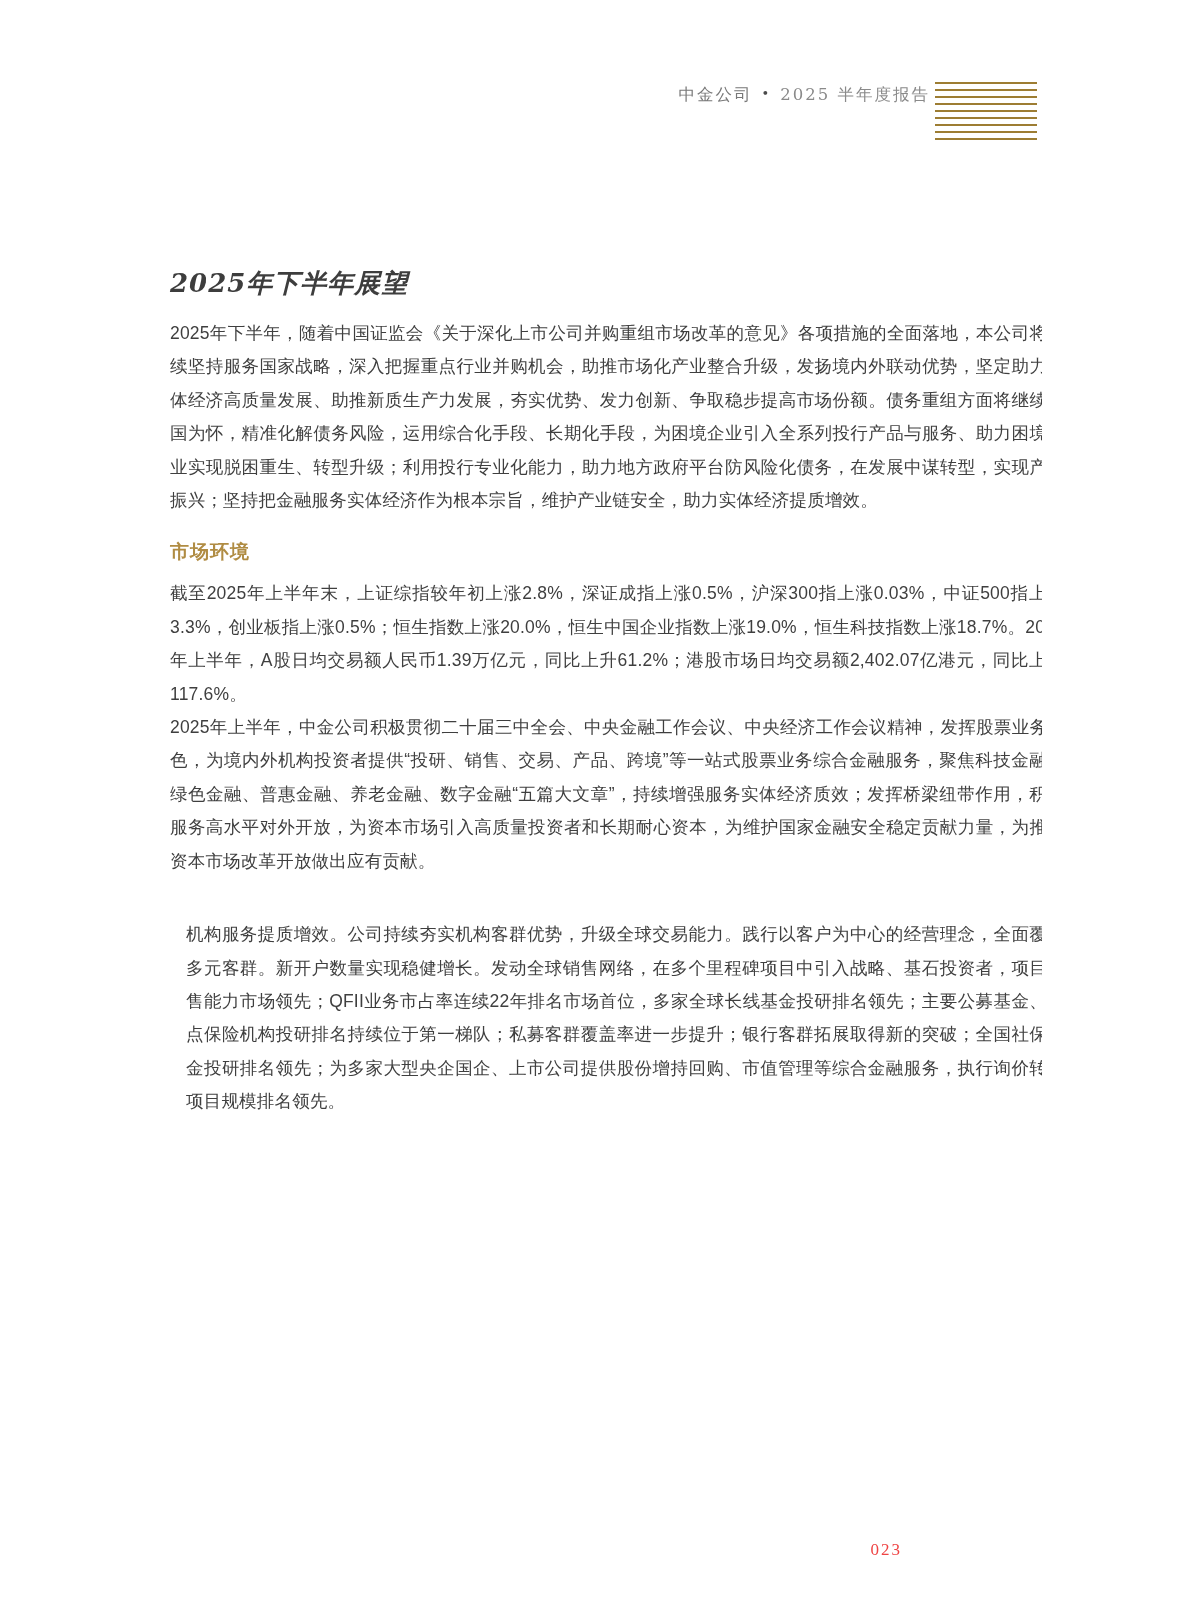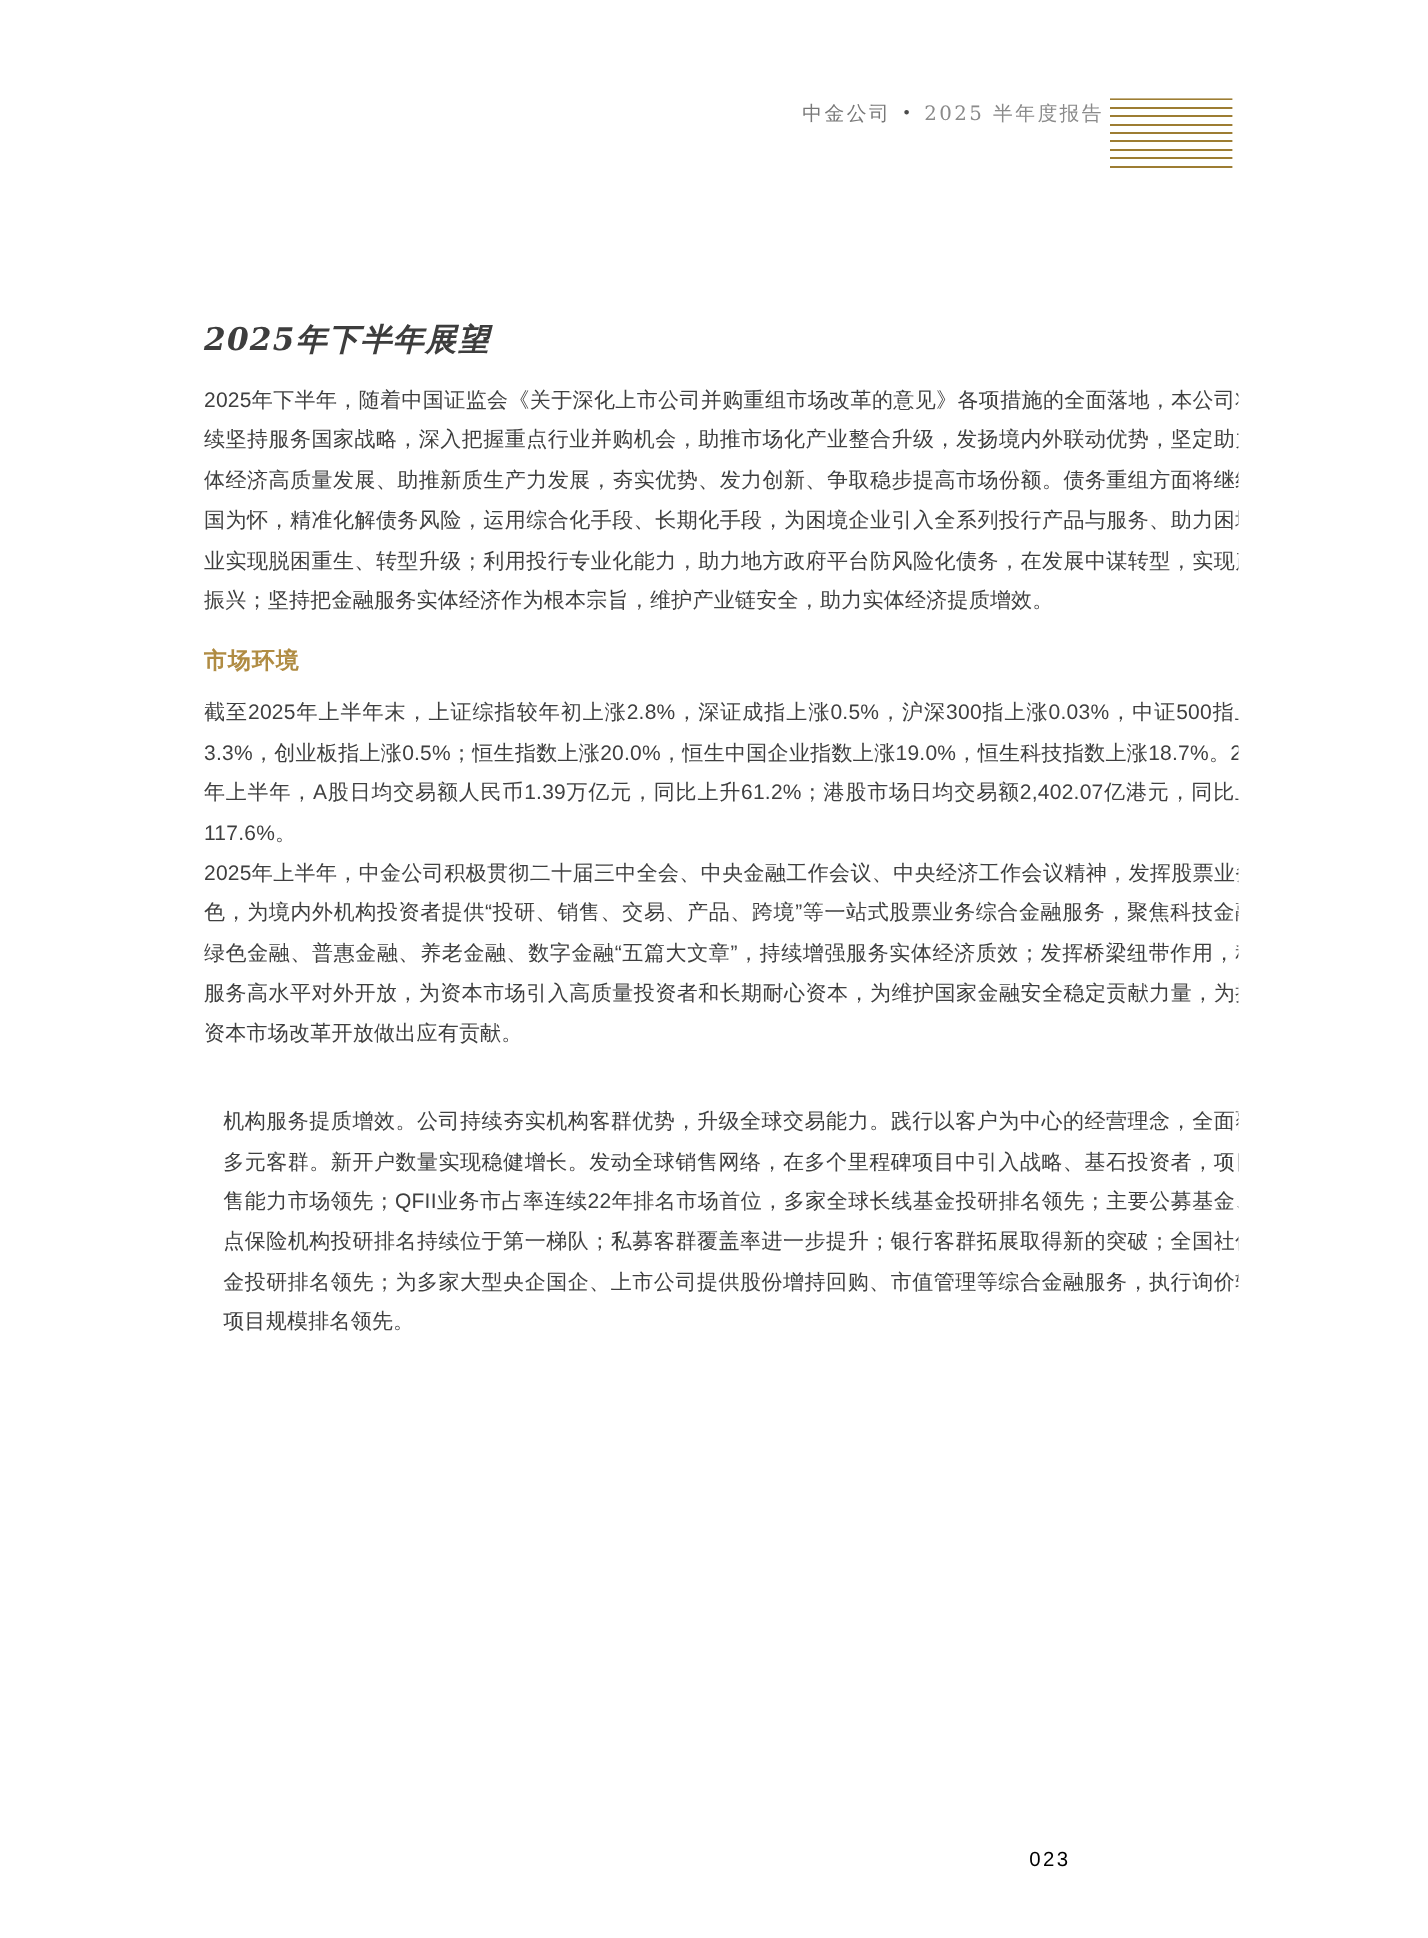--- a/index.html
+++ b/index.html
@@ -3,20 +3,21 @@
 <meta charset="utf-8">
 <style>
   html, body { margin: 0; padding: 0; background: #ffffff; }
   .page {
     position: relative;
     width: 1032px;
     height: 1615px;
     background: #ffffff;
     overflow: hidden;
     font-family: "Liberation Sans", sans-serif;
+    padding-left: 10px;
   }
 
   
   .header-text {
     position: absolute;
     top: 84px;
     right: 112px;
     font-family: "DejaVu Serif", serif;
     font-size: 16.5px;
     color: #8a8a8a;
@@ -85,23 +86,23 @@
     letter-spacing: 1px;
   }
   .gap    { }
   .gap-lg { margin-top: 40px; margin-left: 16px; }
 
   
   .page-number {
     position: absolute;
     right: 140px;
     bottom: 55px;
-    font-family: Liberation Sans, sans-serif;
+    font-family: Liberation Serif, serif;
     font-size: 17px;
-    color: #000000;
+    color: #ef4444;
     letter-spacing: 2px;
   }
 </style>
 </head>
 <body>
 
 <div class="page">
 
   <div>
     <div class="header-text">

